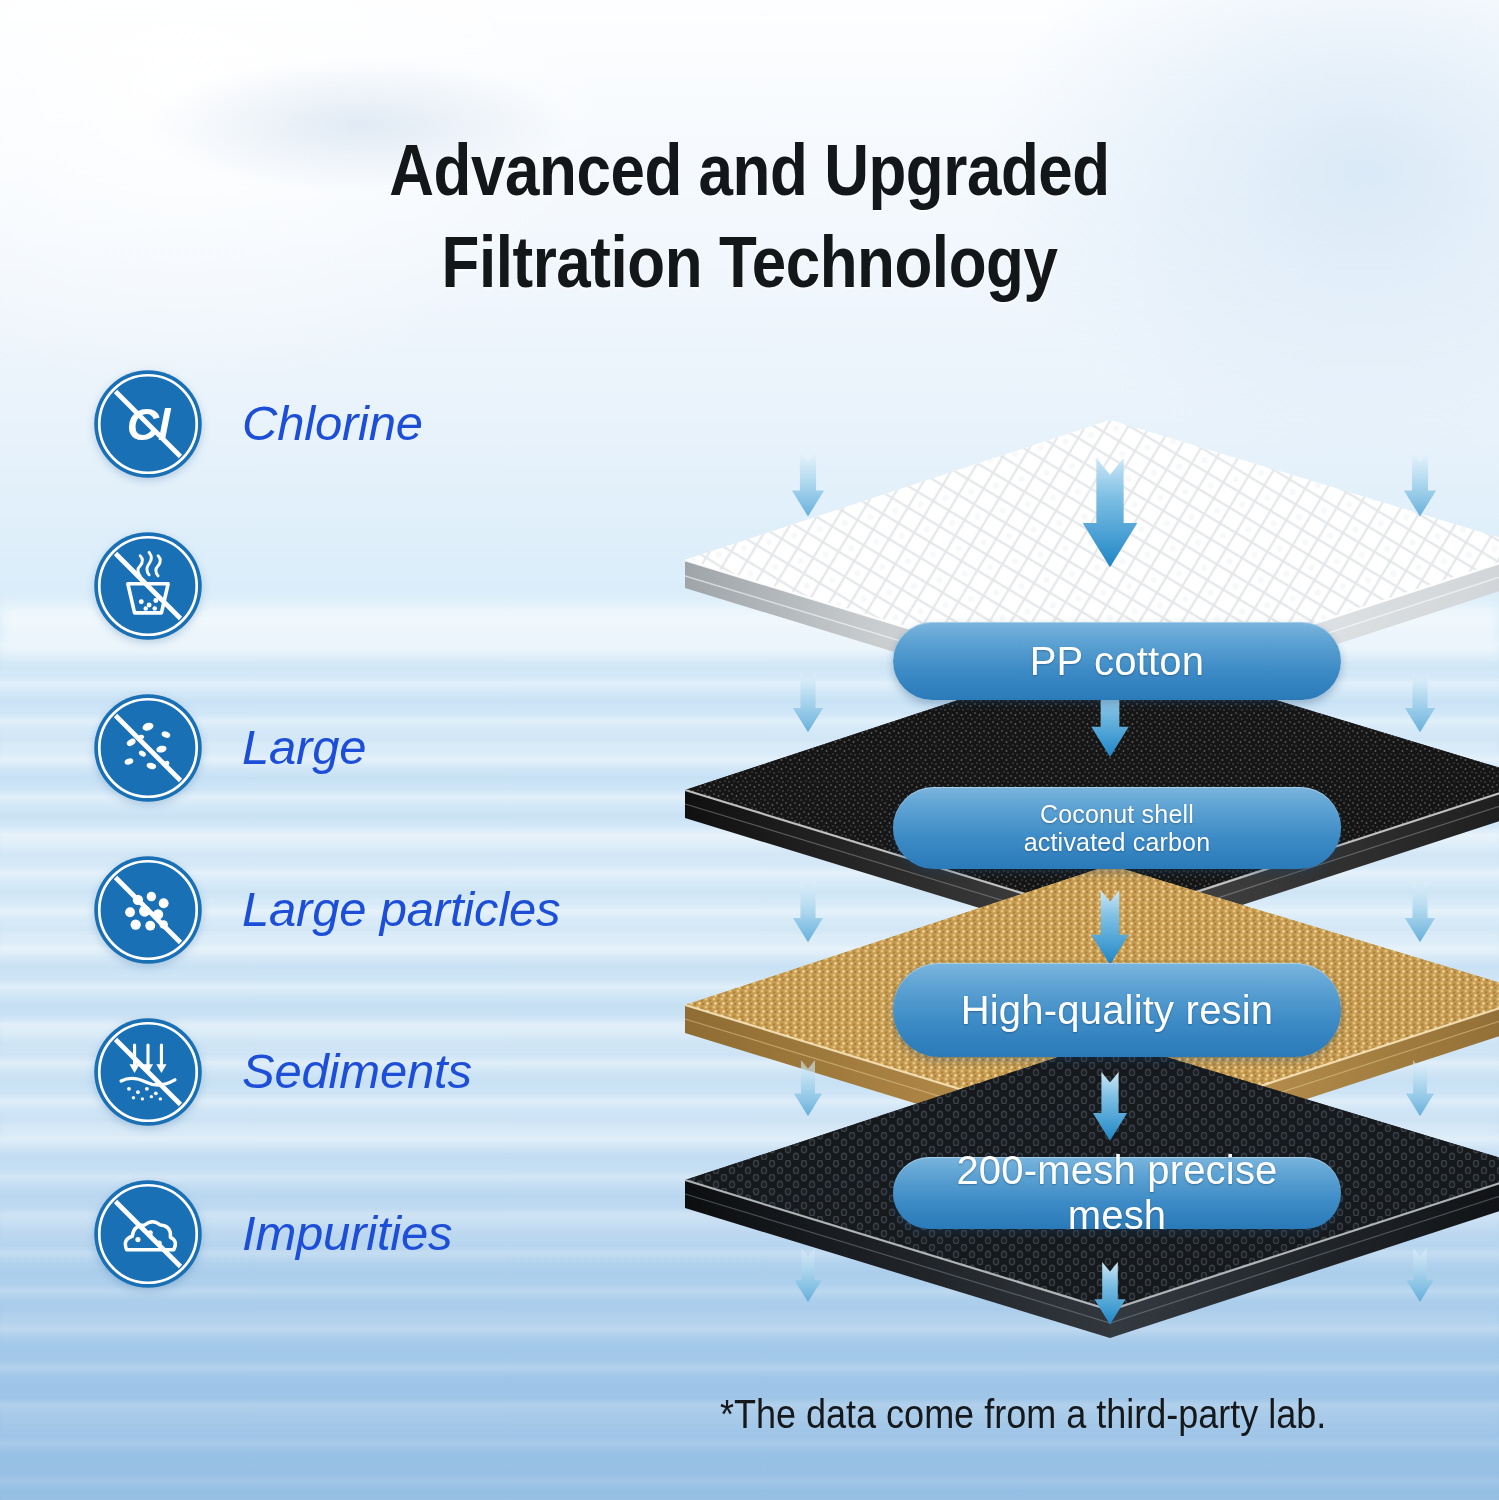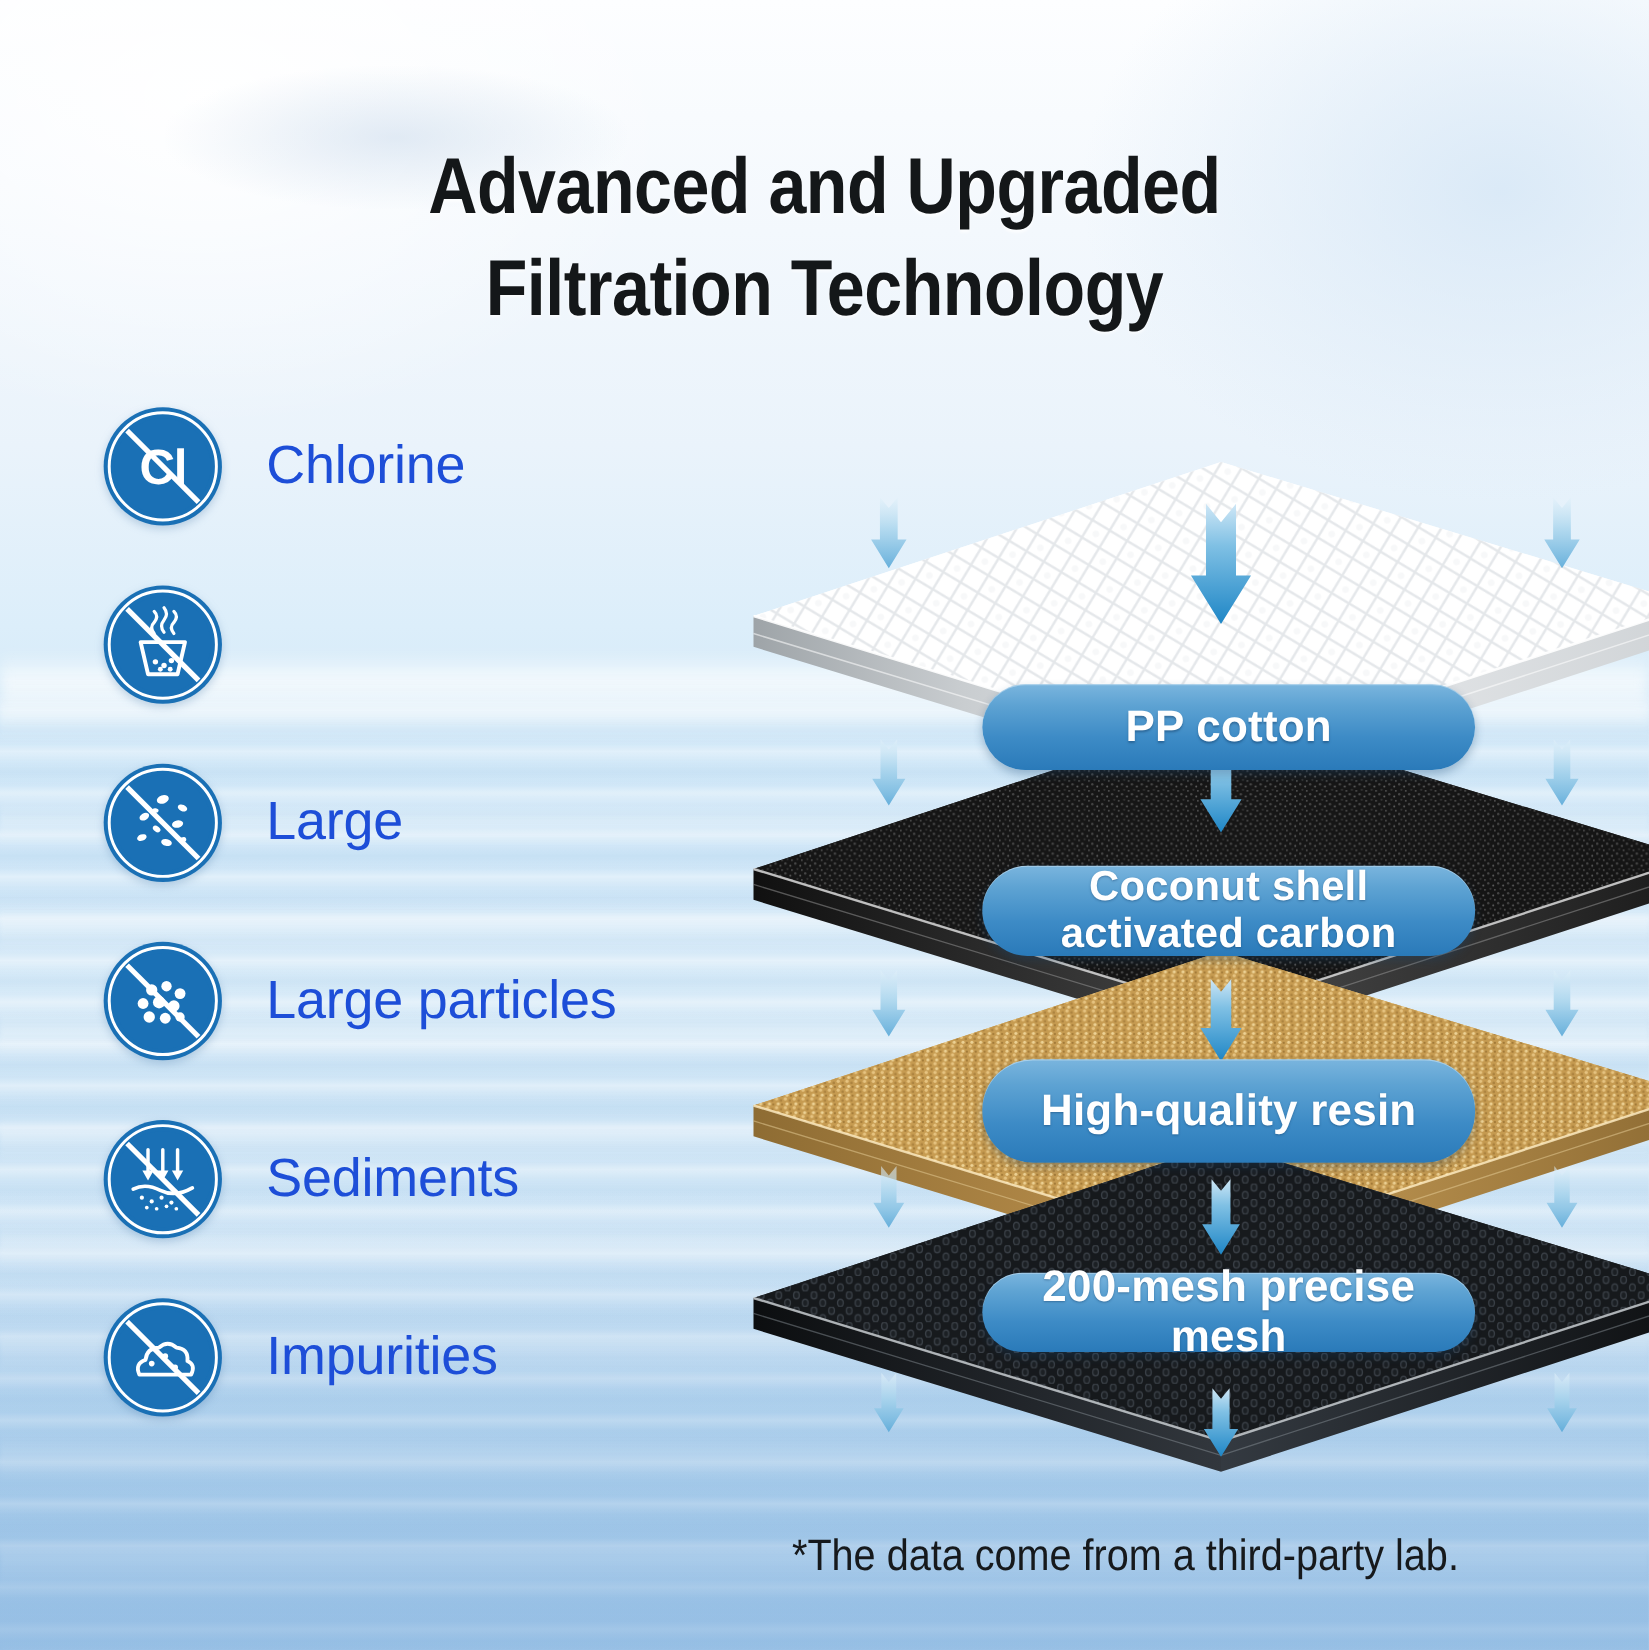--- a/index.html
+++ b/index.html
@@ -86,21 +86,21 @@
     letter-spacing:-0.5px;
     color:#141719;
     transform:scaleX(.86);
     transform-origin:50% 0;
     text-shadow:0 2px 3px rgba(255,255,255,.75);
     white-space:pre-line;
   }
 
   
   .features{
-    position:absolute;left:92px;top:368px;width:560px;
+    position:absolute;left:92px;top:368px;width:560px;font-style:italic;
   }
   .feature{
     display:flex;align-items:center;
     height:112px;margin-bottom:50px;
   }
   .feature:last-child{margin-bottom:0;}
   .icon-badge{
     width:112px;height:112px;flex:0 0 112px;position:relative;
     filter:drop-shadow(0 3px 4px rgba(60,110,160,.28));
   }
@@ -125,21 +125,21 @@
 
   
   .pill{
     position:absolute;
     display:flex;align-items:center;justify-content:center;
     border-radius:46px;
     background:linear-gradient(to bottom,#7ab5de 0%,#5ea3d3 24%,#3d8bc6 62%,#2a7ab9 100%);
     box-shadow:0 4px 9px rgba(25,70,115,.32), inset 0 1px 0 rgba(255,255,255,.35);
     color:#ffffff;
     font-family:"Liberation Sans", sans-serif;
-    font-size:40px;font-weight:700;line-height:1.12;
+    font-size:40px;font-weight:400;line-height:1.12;
     letter-spacing:.2px;
     text-align:center;
     text-shadow:0 1px 2px rgba(20,60,100,.45);
     white-space:pre-line;
     padding:0 26px;
     box-sizing:border-box;
   }
 
   
   .footnote{
@@ -486,21 +486,21 @@
         <use href="#arrGlyph" x="0" y="0" transform="translate(780,272) scale(0.58)"></use>
         <use href="#arrGlyph" x="0" y="0" transform="translate(780,482) scale(0.58)"></use>
         <use href="#arrGlyph" x="0" y="0" transform="translate(780,660) scale(0.54)"></use>
         <use href="#arrGlyph" x="0" y="0" transform="translate(780,848) scale(0.52)"></use>
       </g>
     </svg>
   </div>
 
   <div class="pill" style="left:893px;top:622px;width:448px;height:78px;z-index:9">PP cotton</div>
 
-  <div class="pill" style="left:893px;top:787px;width:448px;height:82px;z-index:9;font-size:38px">Coconut shell
+  <div class="pill" style="left:893px;top:787px;width:448px;height:82px;z-index:9;font-size:25px">Coconut shell
 activated carbon</div>
 
   <div class="pill" style="left:893px;top:963px;width:448px;height:94px;z-index:9">High-quality resin</div>
 
   <div class="pill" style="left:893px;top:1157px;width:448px;height:72px;z-index:9">200-mesh precise mesh</div>
 
   <div class="footnote">*The data come from a third-party lab.</div>
 
 </div>
 

